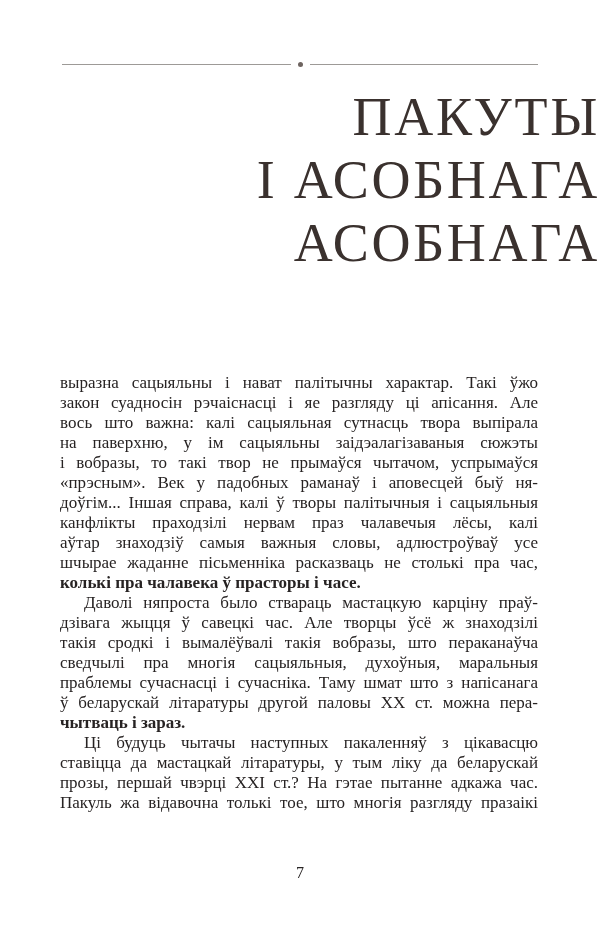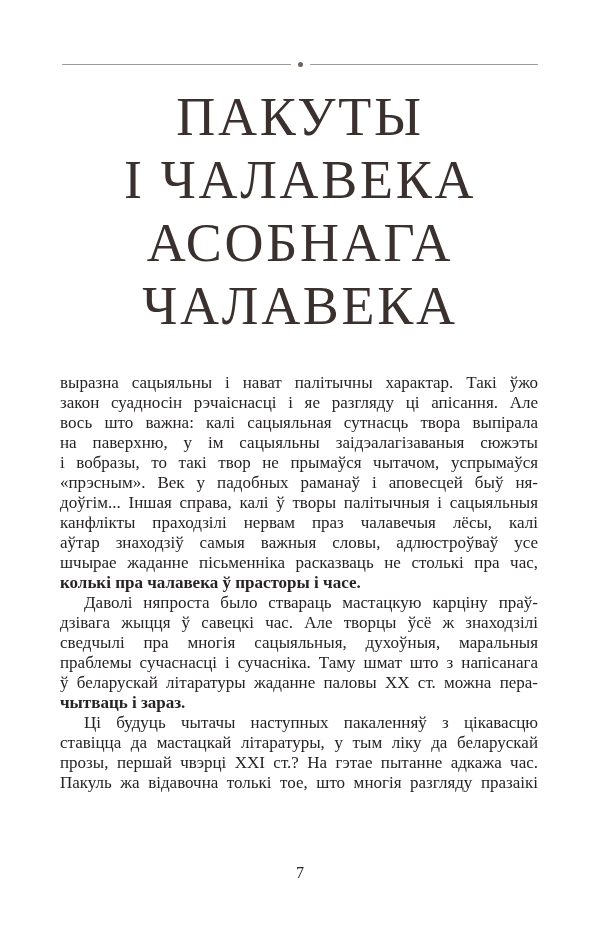--- a/index.html
+++ b/index.html
@@ -39,21 +39,21 @@
     height: 5px;
     border-radius: 50%;
     background: var(--ornament-color);
   }
   
   .title-block {
     position: absolute;
     top: 86px;
     left: 0;
     width: 600px;
-    text-align: center;
+    text-align: right;
     color: var(--title-color);
     font-size: 54px;
     line-height: 63px;
     font-weight: 400;
     letter-spacing: 0.05em;
   }
   .title-block .title-line { white-space: nowrap; }
   
   .body-block {
     position: absolute;
@@ -88,45 +88,45 @@
 <div class="page">
 
   <div class="rule">
     <div class="seg"></div>
     <div class="dot"></div>
     <div class="seg"></div>
   </div>
 
   <h1 class="title-block">
     <div class="title-line">ПАКУТЫ</div>
-    <div class="title-line">І ЧАЛАВЕКА</div>
+    <div class="title-line">І АСОБНАГА</div>
     <div class="title-line">АСОБНАГА</div>
-    <div class="title-line">ЧАЛАВЕКА</div>
   </h1>
 
   <div class="body-block">
       <div>
         <div class="line">выразна сацыяльны і нават палітычны характар. Такі ўжо</div>
         <div class="line">закон суадносін рэчаіснасці і яе разгляду ці апісання. Але</div>
         <div class="line">вось што важна: калі сацыяльная сутнасць твора выпірала</div>
         <div class="line">на паверхню, у ім сацыяльны заідэалагізаваныя сюжэты</div>
         <div class="line">і вобразы, то такі твор не прымаўся чытачом, успрымаўся</div>
         <div class="line">«прэсным». Век у падобных раманаў і аповесцей быў ня-</div>
         <div class="line">доўгім... Іншая справа, калі ў творы палітычныя і сацыяльныя</div>
         <div class="line">канфлікты праходзілі нервам праз чалавечыя лёсы, калі</div>
         <div class="line">аўтар знаходзіў самыя важныя словы, адлюстроўваў усе</div>
         <div class="line">шчырае жаданне пісьменніка расказваць не столькі пра час,</div>
         <div class="line para-end">колькі пра чалавека ў прасторы і часе.</div>
       </div>
       <div>
         <div class="line indent">Даволі няпроста было ствараць мастацкую карціну праў-</div>
         <div class="line">дзівага жыцця ў савецкі час. Але творцы ўсё ж знаходзілі</div>
+        <div class="line">такія сродкі і вымалёўвалі такія вобразы, што пераканаўча</div>
         <div class="line">сведчылі пра многія сацыяльныя, духоўныя, маральныя</div>
         <div class="line">праблемы сучаснасці і сучасніка. Таму шмат што з напісанага</div>
-        <div class="line">ў беларускай літаратуры жаданне паловы XX ст. можна пера-</div>
+        <div class="line">ў беларускай літаратуры другой паловы XX ст. можна пера-</div>
         <div class="line para-end">чытваць і зараз.</div>
       </div>
       <div>
         <div class="line indent">Ці будуць чытачы наступных пакаленняў з цікавасцю</div>
         <div class="line">ставіцца да мастацкай літаратуры, у тым ліку да беларускай</div>
         <div class="line">прозы, першай чвэрці XXI ст.? На гэтае пытанне адкажа час.</div>
         <div class="line">Пакуль жа відавочна толькі тое, што многія разгляду празаікі</div>
       </div>
     </div>
 

